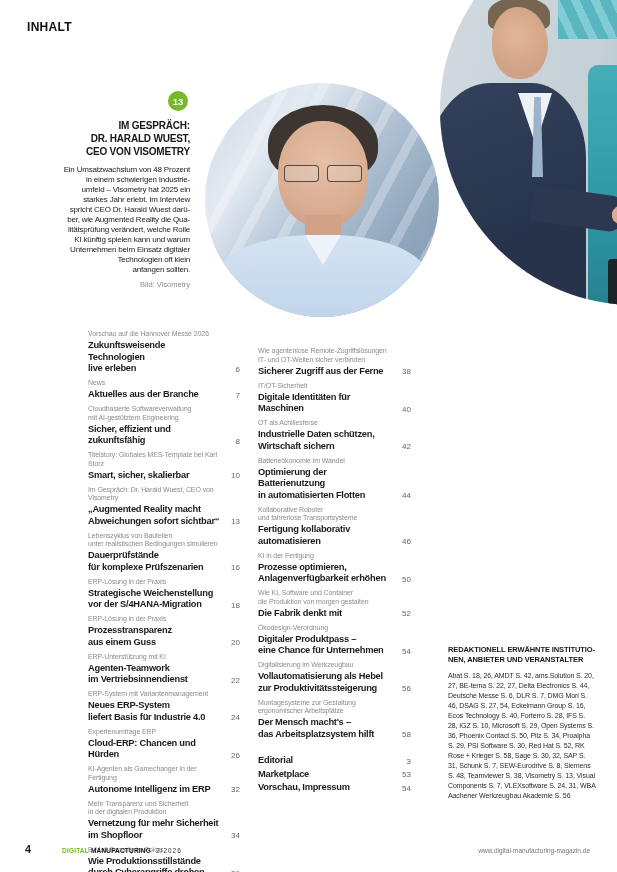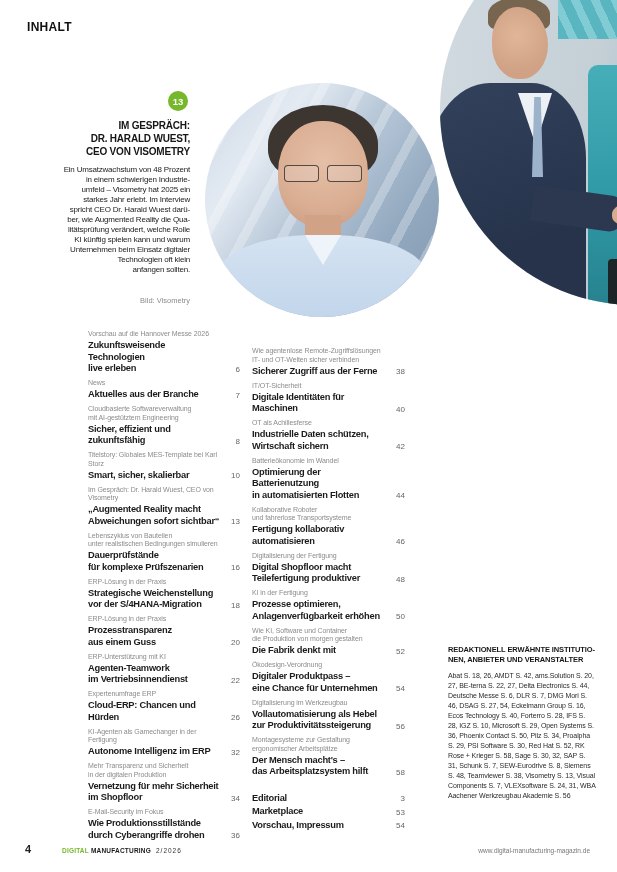--- a/index.html
+++ b/index.html
@@ -16,21 +16,21 @@
 
   
   .feature { position:absolute; left:40px; top:91px; width:150px; text-align:right; }
   .badge { width:20px; height:20px; border-radius:50%; background:#76b82a;
            color:#fff; font-size:9.5px; font-weight:700; display:flex;
            align-items:center; justify-content:center; margin:0 2px 8px auto; }
   .feature-heading { font-size:10px; line-height:13px; font-weight:700;
                      letter-spacing:-0.2px; color:#161616; white-space:pre-line; }
   .feature-intro { margin-top:7px; font-size:8px; line-height:10px; font-weight:400;
                    letter-spacing:-0.2px; color:#232323; white-space:pre-line; }
-  .feature-credit { margin-top:21px; font-size:7.5px; color:#8c8c8c; }
+  .feature-credit { margin-top:5px; font-size:7.5px; color:#8c8c8c; }
 
   
   .portrait { position:absolute; left:205px; top:83px; width:234px; height:234px;
               border-radius:50%; overflow:hidden;
               background:linear-gradient(128deg,#cdd8e6 0%,#e3eaf2 26%,#b6c6d7 48%,#94aac0 72%,#7e96ae 100%); }
   .portrait::before { content:""; position:absolute; inset:0;
               background:repeating-linear-gradient(118deg, rgba(255,255,255,0.28) 0 9px, rgba(255,255,255,0) 9px 34px); }
   .p-hair { position:absolute; left:63px; top:22px; width:110px; height:78px;
             background:#3c3530; border-radius:52% 52% 44% 44%; }
   .p-face { position:absolute; left:73px; top:38px; width:90px; height:106px;
@@ -69,21 +69,21 @@
   .m-hair { position:absolute; left:48px; top:82px; width:62px; height:34px;
             background:#77654f; border-radius:60% 60% 30% 30%; }
   .m-arm { position:absolute; left:92px; top:276px; width:92px; height:36px;
            background:#2b3850; border-radius:0 14px 14px 0; transform:rotate(8deg); }
   .m-hand { position:absolute; left:172px; top:290px; width:26px; height:20px;
             background:#d8ac8e; border-radius:45%; }
 
   
   .toc-col { position:absolute; }
   .col1 { left:88px; top:330px; width:152px; }
-  .col2 { left:252px; top:347px; width:153px; }
+  .col2 { left:258px; top:347px; width:153px; }
   .toc-entry { position:relative; padding-right:16px; margin-bottom:4.5px; }
   .kicker { font-size:7px; line-height:8.5px; letter-spacing:-0.1px; color:#8c8c8c;
             margin-bottom:1.5px; white-space:pre-line; }
   .entry-title { font-size:9.3px; line-height:11.5px; font-weight:700; color:#1b1b1b;
                  letter-spacing:-0.25px; white-space:pre-line; }
   .entry-page { position:absolute; right:0; bottom:1px; font-size:8px; color:#666; }
 
   .standing { margin-top:14px; }
   .standing-row { position:relative; padding-right:16px; margin-bottom:1px; }
   .standing-title { font-size:9.3px; line-height:12.5px; font-weight:700; color:#1b1b1b;
@@ -200,20 +200,26 @@
 aus einem Guss</div>
         <div class="entry-page">20</div>
       </div>
       <div class="toc-entry">
         <div class="kicker">ERP-Unterstützung mit KI</div>
         <div class="entry-title">Agenten-Teamwork
 im Vertriebsinnendienst</div>
         <div class="entry-page">22</div>
       </div>
       <div class="toc-entry">
+        <div class="kicker">ERP-System mit Variantenmanagement</div>
+        <div class="entry-title">Neues ERP-System
+liefert Basis für Industrie 4.0</div>
+        <div class="entry-page">24</div>
+      </div>
+      <div class="toc-entry">
         <div class="kicker">Expertenumfrage ERP</div>
         <div class="entry-title">Cloud-ERP: Chancen und Hürden</div>
         <div class="entry-page">26</div>
       </div>
       <div class="toc-entry">
         <div class="kicker">KI-Agenten als Gamechanger in der Fertigung</div>
         <div class="entry-title">Autonome Intelligenz im ERP</div>
         <div class="entry-page">32</div>
       </div>
       <div class="toc-entry">
@@ -256,26 +262,20 @@
           <div class="entry-page">44</div>
         </div>
         <div class="toc-entry">
           <div class="kicker">Kollaborative Roboter
 und fahrerlose Transportsysteme</div>
           <div class="entry-title">Fertigung kollaborativ
 automatisieren</div>
           <div class="entry-page">46</div>
         </div>
         <div class="toc-entry">
-          <div class="kicker">Digitalisierung der Fertigung</div>
-          <div class="entry-title">Digital Shopfloor macht
-Teilefertigung produktiver</div>
-          <div class="entry-page">48</div>
-        </div>
-        <div class="toc-entry">
           <div class="kicker">KI in der Fertigung</div>
           <div class="entry-title">Prozesse optimieren,
 Anlagenverfügbarkeit erhöhen</div>
           <div class="entry-page">50</div>
         </div>
         <div class="toc-entry">
           <div class="kicker">Wie KI, Software und Container
 die Produktion von morgen gestalten</div>
           <div class="entry-title">Die Fabrik denkt mit</div>
           <div class="entry-page">52</div>

